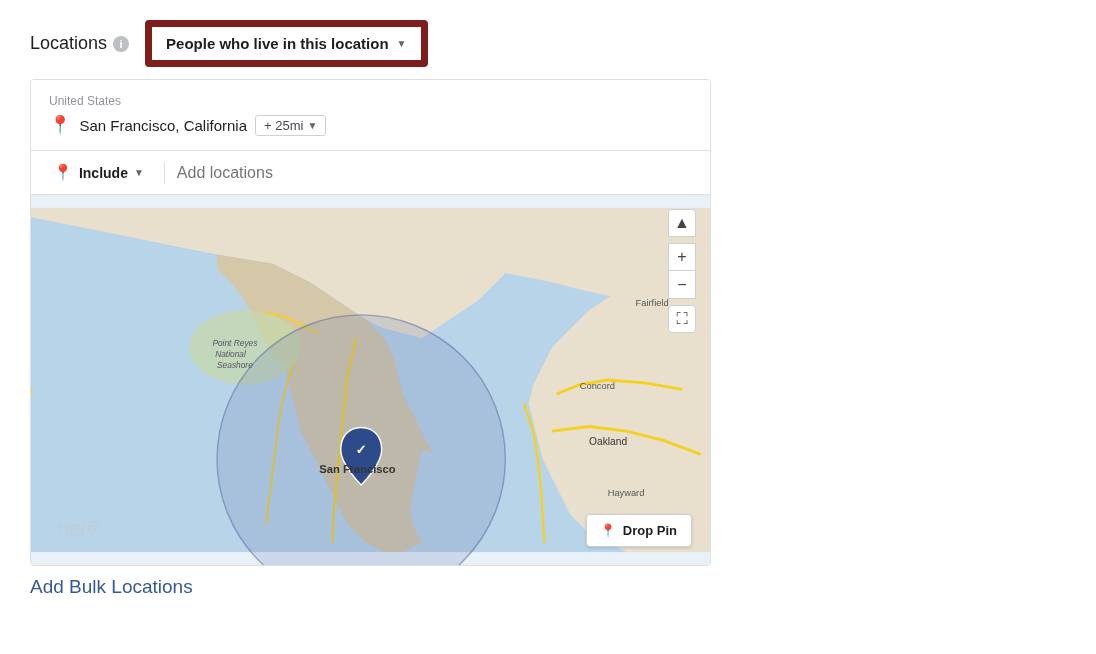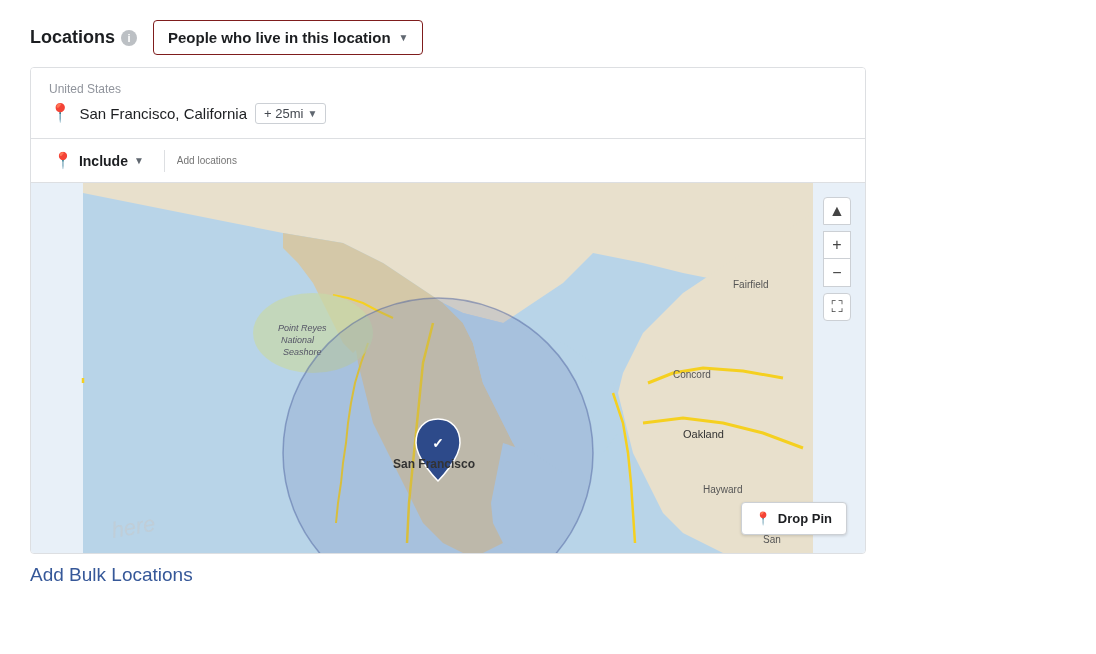--- a/index.html
+++ b/index.html
@@ -19,21 +19,21 @@
       gap: 16px;
       margin-bottom: 12px;
     }
     .locations-label-group {
       display: flex;
       align-items: center;
       gap: 6px;
     }
     .locations-title {
       font-size: 18px;
-      font-weight: 700;
+      font-weight: 400;
       color: #1c1e21;
     }
     .info-icon {
       width: 16px;
       height: 16px;
       border-radius: 50%;
       background: #bcc0c4;
       color: #fff;
       display: inline-flex;
       align-items: center;
@@ -41,37 +41,37 @@
       font-size: 11px;
       font-weight: bold;
       cursor: pointer;
       flex-shrink: 0;
     }
     .dropdown-button {
       display: flex;
       align-items: center;
       gap: 8px;
       padding: 8px 14px;
-      border: 1px solid #7f1d1d;
+      border: 7px solid #7f1d1d;
       border-radius: 4px;
       background: #fff;
       font-size: 15px;
       font-weight: 600;
       color: #1c1e21;
       cursor: pointer;
     }
     .dropdown-arrow {
       font-size: 10px;
       color: #606770;
     }
     .map-panel {
       border: 1px solid #dddfe2;
       border-radius: 4px;
       overflow: hidden;
-      width: 836px;
+      width: 681px;
     }
     .location-info {
       padding: 14px 18px;
       background: #fff;
     }
     .country-label {
       font-size: 12px;
       color: #90949c;
       margin-bottom: 6px;
     }
@@ -129,21 +129,21 @@
     }
     .divider-v {
       width: 1px;
       height: 22px;
       background: #dddfe2;
       margin: 0 12px;
     }
     .add-locations-input {
       border: none;
       outline: none;
-      font-size: 10px;
+      font-size: 16px;
       color: #90949c;
       flex: 1;
       background: transparent;
     }
     .map-container {
       position: relative;
       width: 100%;
       height: 370px;
       background: #e8f0f8;
       overflow: hidden;

